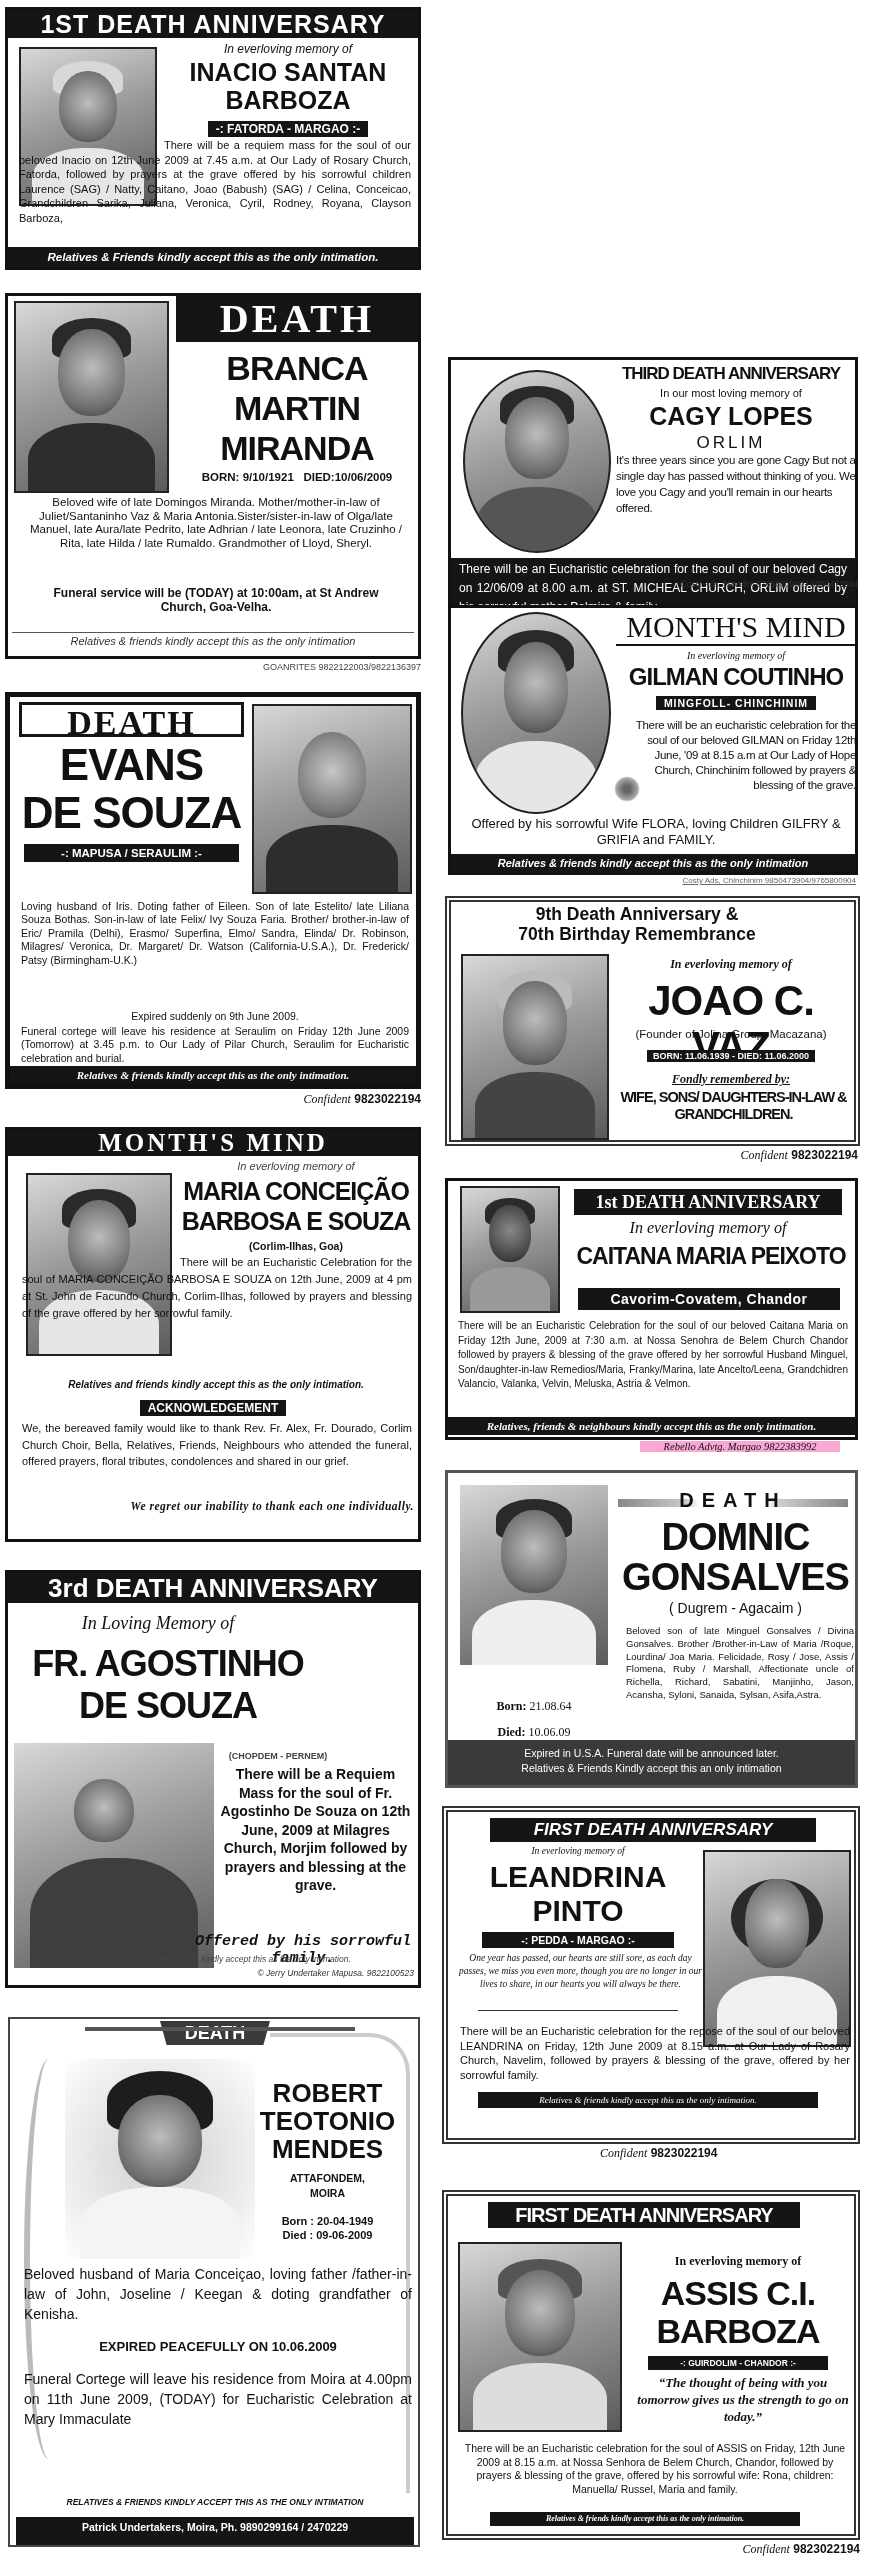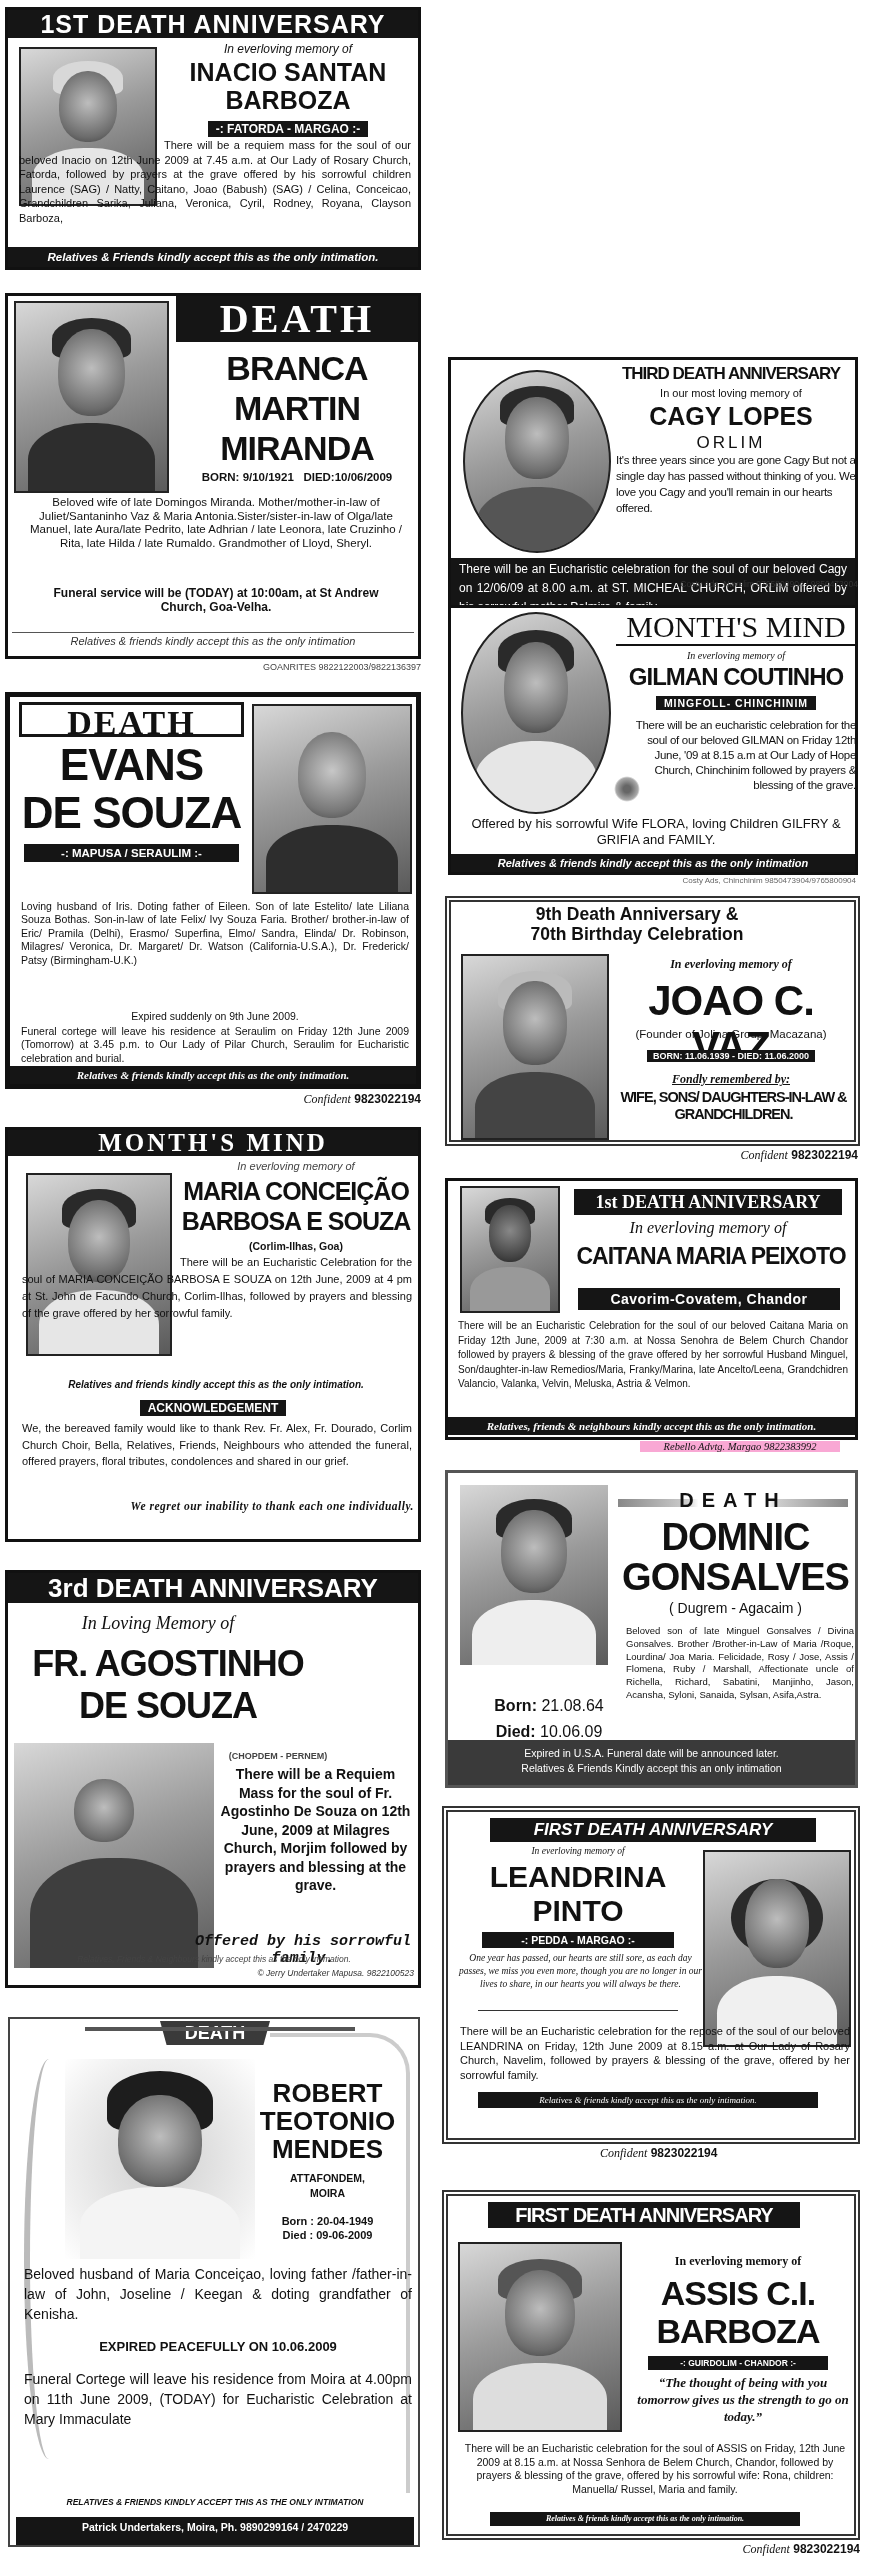--- a/index.html
+++ b/index.html
@@ -176,26 +176,26 @@
   </div>
   <div class="t c serif" style="left:165px;top:2px;width:240px;font-size:30px;border-bottom:2px solid #111;">MONTH'S MIND</div>
   <div class="t c i serif" style="left:165px;top:42px;width:240px;font-size:10px;">In everloving memory of</div>
   <div class="t c cond" style="left:165px;top:55px;width:240px;font-size:24px;">GILMAN COUTINHO</div>
   <div class="t c" style="left:165px;top:85px;width:240px;"><span class="pill" style="font-size:10.5px;letter-spacing:1px;">MINGFOLL- CHINCHINIM</span></div>
   <div class="t" style="left:163px;top:168px;width:26px;height:26px;border-radius:50%;background:radial-gradient(circle,#666 20%,#aaa 60%,transparent 70%);"></div>
   <div class="t" style="left:170px;top:110px;width:235px;font-size:11.5px;line-height:15px;text-align:right;letter-spacing:-0.3px;">There will be an eucharistic celebration for the soul of our beloved GILMAN on Friday 12th June, '09 at 8.15 a.m at Our Lady of Hope Church, Chinchinim followed by prayers &amp; blessing of the grave.</div>
   <div class="t c" style="left:10px;top:208px;width:390px;font-size:13px;line-height:16px;">Offered by his sorrowful Wife FLORA, loving Children GILFRY &amp; GRIFIA and FAMILY.</div>
   <div class="blk t c b i" style="left:0;bottom:0;width:404px;height:18px;font-size:11px;line-height:18px;">Relatives &amp; friends kindly accept this as the only intimation</div>
 </div>
-<div class="t note" style="left:600px;top:876px;width:256px;text-align:right;font-size:8px;color:#666;">Costy Ads, Chinchinim 9850473904/9765800904</div>
+<div class="t note" style="left:600px;top:876px;width:256px;text-align:right;font-size:8px;color:#666;text-decoration:underline;">Costy Ads, Chinchinim 9850473904/9765800904</div>
 
 <div class="ad ornate" style="left:445px;top:896px;width:415px;height:250px;">
   <div class="t c b" style="left:0;top:2px;width:372px;font-size:17.5px;line-height:20px;">
     <div>9th Death Anniversary &amp;</div>
-    <div>70th Birthday Celebration</div>
+    <div>70th Birthday Remembrance</div>
   </div>
   <div class="photo dark" style="left:10px;top:52px;width:148px;height:186px;">
     <div class="hair" style="background:#bbb;"></div>
       <div class="head"></div>
       <div class="body" style="background:#444;"></div>
   </div>
   <div class="t c i serif b" style="left:160px;top:55px;width:240px;font-size:12px;">In everloving memory of</div>
   <div class="t c cond" style="left:160px;top:76px;width:240px;font-size:42px;line-height:46px;">JOAO C. VAZ</div>
   <div class="t c" style="left:160px;top:126px;width:240px;font-size:11.5px;">(Founder of Jolina Group, Macazana)</div>
   <div class="t c" style="left:160px;top:143px;width:240px;"><span class="pill" style="font-size:9px;padding:1px 6px;">BORN: 11.06.1939 - DIED: 11.06.2000</span></div>
@@ -228,21 +228,21 @@
       <div class="head"></div>
       <div class="body" style="background:#eee;"></div>
   </div>
   <div class="t" style="left:170px;top:26px;width:230px;height:8px;background:linear-gradient(90deg,#888,#ccc 30%,#fff 35%,#fff 65%,#ccc 70%,#888);"></div>
   <div class="t c b" style="left:170px;top:16px;width:230px;font-size:20px;letter-spacing:8px;">DEATH</div>
   <div class="t c cond" style="left:170px;top:44px;width:235px;font-size:38px;line-height:40px;">
     <div>DOMNIC</div>
     <div>GONSALVES</div>
   </div>
   <div class="t c" style="left:170px;top:127px;width:235px;font-size:14px;">( Dugrem - Agacaim )</div>
-  <div class="t c" style="left:27px;top:220px;width:148px;font-size:16px;line-height:26px;">
+  <div class="t c" style="left:12px;top:220px;width:148px;font-size:12px;line-height:26px;font-family:Liberation Serif, serif;">
     <div><span class="b">Born:</span> <span>21.08.64</span></div>
     <div><span class="b">Died:</span> <span>10.06.09</span></div>
   </div>
   <div class="t j" style="left:178px;top:152px;width:228px;font-size:9.5px;line-height:12.8px;">Beloved son of late Minguel Gonsalves / Divina Gonsalves. Brother /Brother-in-Law of Maria /Roque, Lourdina/ Joa Maria. Felicidade, Rosy / Jose, Assis / Flomena, Ruby / Marshall, Affectionate uncle of Richella, Richard, Sabatini, Manjinho, Jason, Acansha, Syloni, Sanaida, Sylsan, Asifa,Astra.</div>
   <div class="t c" style="left:0;top:267px;width:407px;height:45px;background:#3a3a3a;color:#fff;font-size:10.5px;line-height:15px;padding-top:6px;">
     <div>Expired in U.S.A. Funeral date will be announced later.</div>
     <div>Relatives &amp; Friends Kindly accept this an only intimation</div>
   </div>
 </div>
 

